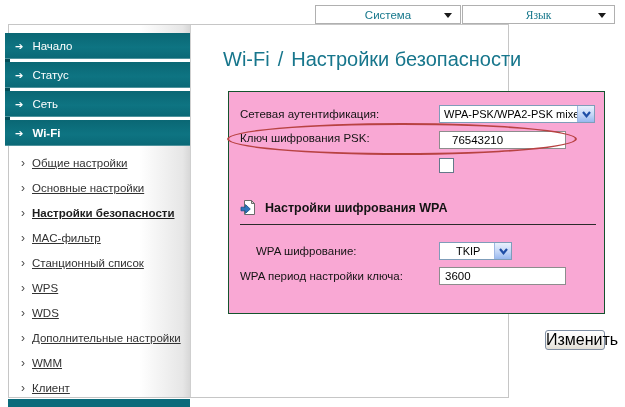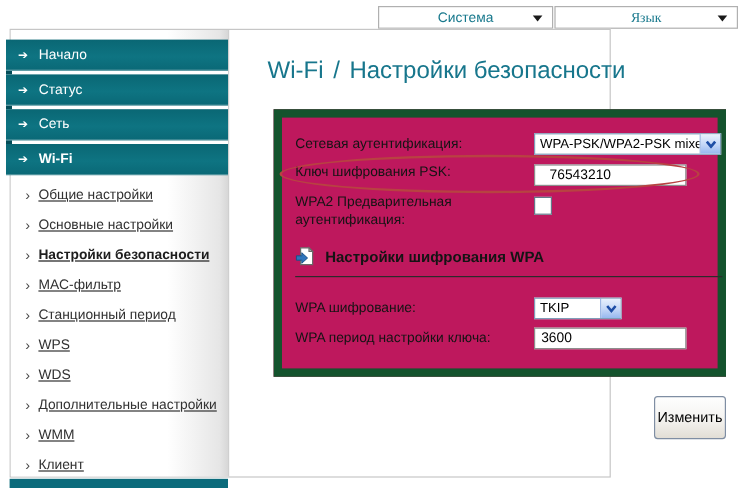--- a/index.html
+++ b/index.html
@@ -69,36 +69,36 @@
   .page-title {
     position: absolute; left: 222px; top: 48px;
     font-size: 20px; color: #17768c; white-space: nowrap;
   }
   .page-title .sep { margin: 0 8px; }
 
   
   .form-box {
     position: absolute; left: 228px; top: 91px;
     width: 377px; height: 223px;
-    border: 7px solid #14532d; background: #be185d;
+    border: 1px solid #14532d; background: #f9a8d4;
   }
   .f-label { position: absolute; left: 11px; font-size: 11.5px; color: #141414; }
   #label-auth { top: 16px; }
   #label-psk { top: 40px; }
   #label-preauth { top: 64px; width: 196px; line-height: 15px; }
-  #label-wpaenc { top: 153px; }
+  #label-wpaenc { top: 153px; margin-left: 16px; }
   #label-renewal { top: 178px; }
 
   .xp-select {
     position: absolute; left: 210px; height: 18px;
     border: 1px solid #7f9db9; background: #fff;
     display: flex; align-items: stretch; cursor: pointer;
   }
   #select-auth { top: 13px; width: 156px; }
-  #select-wpaenc { top: 150px; width: 73px; }
+  #select-wpaenc { top: 150px; width: 73px; padding-left: 12px; }
   .xp-select-text {
     flex: 1; font-size: 11px; padding: 2px 0 0 4px; color: #000;
     white-space: nowrap; overflow: hidden;
   }
   .xp-arrow-btn {
     width: 17px; flex: none;
     background: linear-gradient(180deg, #e9f1fd 0%, #c3d6f7 55%, #97b8ef 100%);
     border-left: 1px solid #9eb8e4;
     display: flex; align-items: center; justify-content: center;
   }
@@ -125,24 +125,24 @@
     border: 1px solid #64798a; background: #fff; cursor: pointer;
   }
 
   .section-head { position: absolute; left: 11px; top: 107px; display: flex; align-items: center; }
   .doc-icon { width: 16px; height: 17px; flex: none; }
   .section-title { margin-left: 9px; font-size: 12.5px; font-weight: bold; color: #141414; white-space: nowrap; }
   .section-rule { position: absolute; left: 11px; top: 132px; width: 356px; border-top: 1px solid #2b2b2b; }
 
   
   .submit-btn {
-    position: absolute; left: 545px; top: 330px; width: 60px; height: 36px;
+    position: absolute; left: 545px; top: 330px; width: 60px; height: 20px;
     border: 1px solid #7f8ea3; border-radius: 3px;
     background: linear-gradient(180deg, #fefefe 0%, #f4f3f0 55%, #e2ded5 100%);
-    font-family: inherit; font-size: 12px; color: #000; cursor: pointer;
+    font-family: inherit; font-size: 16px; color: #000; cursor: pointer;
     padding: 0;
   }
 </style>
 </head>
 <body>
 
 <div class="top-menu" id="menu-system">
   <span class="tm-label">Система</span>
   <span class="caret"></span>
 </div>
@@ -167,21 +167,20 @@
         <svg width="9" height="7" viewBox="0 0 9 7">
             <path d="M1 1 L4.5 5.2 L8 1" stroke="#1e4ea6" stroke-width="2.2" fill="none"></path>
           </svg>
       </span>
     </div>
 
     <div class="f-label" id="label-psk">Ключ шифрования PSK:</div>
     <input class="xp-input" id="input-psk" type="text" value="76543210" style="">
     <div class="red-ellipse"></div>
 
-    <div class="f-label" id="label-preauth">WPA2 Предварительная аутентификация:</div>
     <input class="xp-checkbox" type="checkbox" style="">
 
     <div class="section-head">
       <span class="doc-icon">
         <svg width="16" height="17" viewBox="0 0 16 17">
           <path d="M4.5 1.5 h7 l3 3 v11 h-10 z" fill="#ffffff" stroke="#6a6a6a"></path>
           <path d="M11.5 1.5 l3 3 h-3 z" fill="#d6d6d6" stroke="#6a6a6a"></path>
           <path d="M1 8.2 h4.5 V5.6 l4.8 4.4 -4.8 4.4 v-2.6 H1 z" fill="#2e74bb" stroke="#174e86" stroke-width="0.8"></path>
         </svg>
       </span>
@@ -238,21 +237,21 @@
   <div class="submenu-item active">
     <span class="submenu-bullet">›</span>
     <span class="submenu-link">Настройки безопасности</span>
   </div>
   <div class="submenu-item">
     <span class="submenu-bullet">›</span>
     <span class="submenu-link">MAC-фильтр</span>
   </div>
   <div class="submenu-item">
     <span class="submenu-bullet">›</span>
-    <span class="submenu-link">Станционный период</span>
+    <span class="submenu-link">Станционный список</span>
   </div>
   <div class="submenu-item">
     <span class="submenu-bullet">›</span>
     <span class="submenu-link">WPS</span>
   </div>
   <div class="submenu-item">
     <span class="submenu-bullet">›</span>
     <span class="submenu-link">WDS</span>
   </div>
   <div class="submenu-item">

